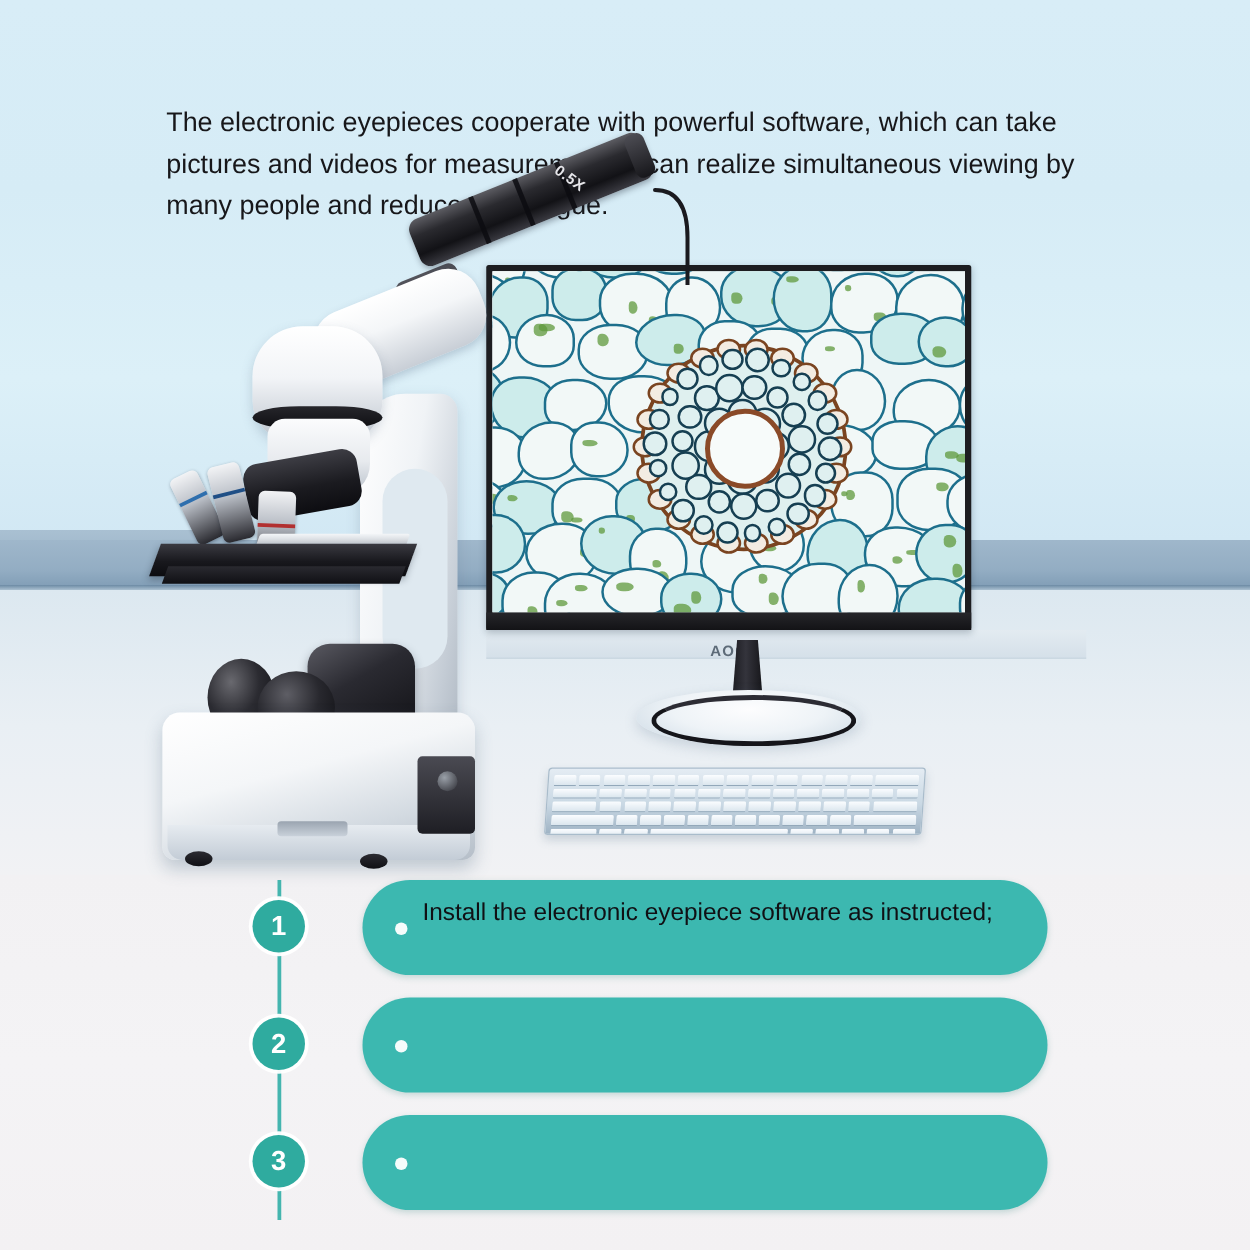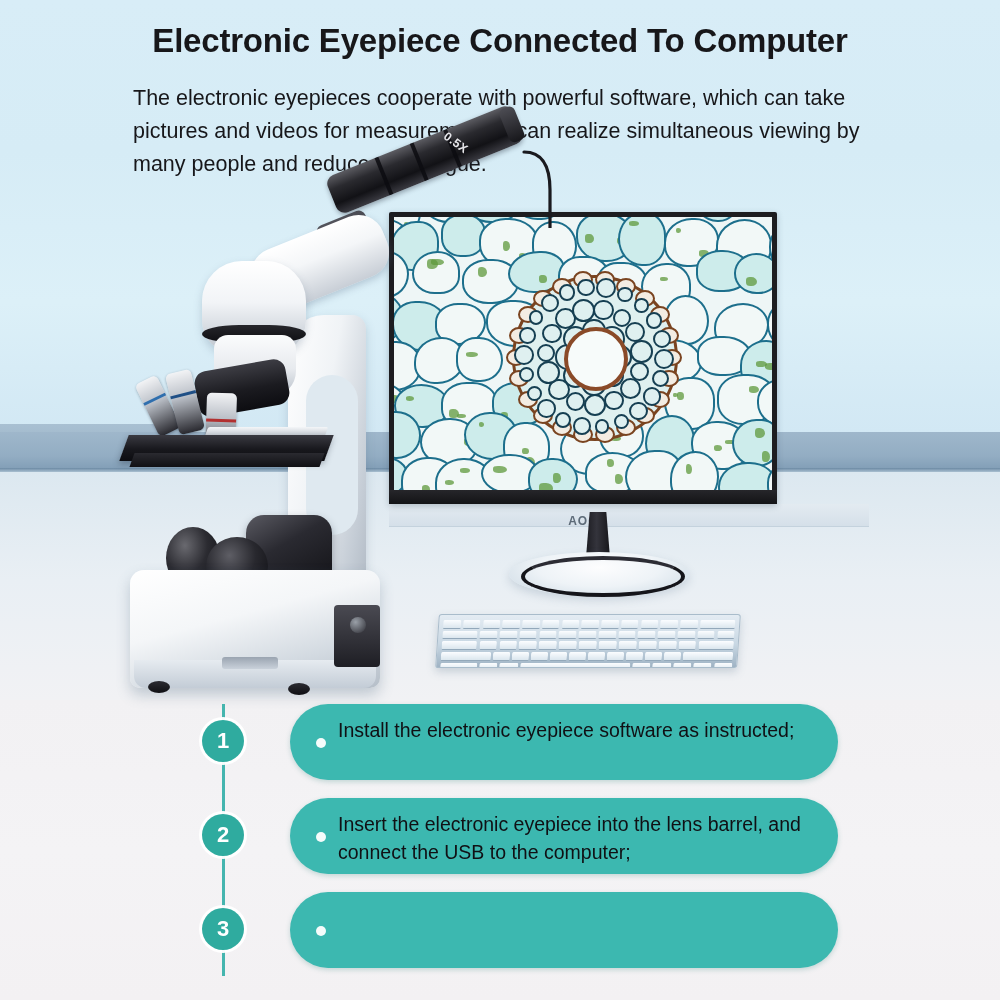--- a/index.html
+++ b/index.html
@@ -179,21 +179,20 @@
 
 <div id="page">
 
   <div class="bg-sky"></div>
   <div class="bg-left-panel"></div>
   <div class="bg-wall-band"></div>
   <div class="bg-deskline"></div>
   <div class="bg-desk"></div>
   <div class="bg-lower"></div>
 
-  <div class="title">Electronic Eyepiece Connected To Computer</div>
   <div class="subtitle">The electronic eyepieces cooperate with powerful software, which can take pictures and videos for measurement. It can realize simultaneous viewing by many people and reduce eye fatigue.</div>
 
   <div class="mon-lowerbar"></div>
 
   <div class="monitor">
     <div class="mon-bezel"></div>
     <div class="mon-screen">
       <div class="spec" id="specimen">
           <div class="cellv" style="left: -20.0621px; top: -33.3602px; width: 43.2013px; height: 49.6507px; background: rgb(242, 248, 247); border-color: rgb(29, 111, 140); border-radius: 55.5203% 55.8558% 51.3195% 44.9576%;"></div>
           <div class="chloro" style="left: 9.83153px; top: 5.17433px; width: 5.22573px; height: 4.89273px; background: rgb(95, 154, 60);"></div>
@@ -552,21 +551,20 @@
       <div class="num">1</div>
       <div class="bubble"></div>
       <div class="dot" style="left:120px;"></div>
       <div class="txt" style="left:142px;">Install the electronic eyepiece software as instructed;</div>
     </div>
 
     <div class="step" id="step2">
       <div class="num">2</div>
       <div class="bubble"></div>
       <div class="dot" style="left:120px;"></div>
-      <div class="txt" style="left:142px;">Insert the electronic eyepiece into the lens barrel, and connect the USB to the computer;</div>
     </div>
 
     <div class="step" id="step3">
       <div class="num">3</div>
       <div class="bubble"></div>
       <div class="dot" style="left:120px;"></div>
     </div>
   </div>
 
 </div>

